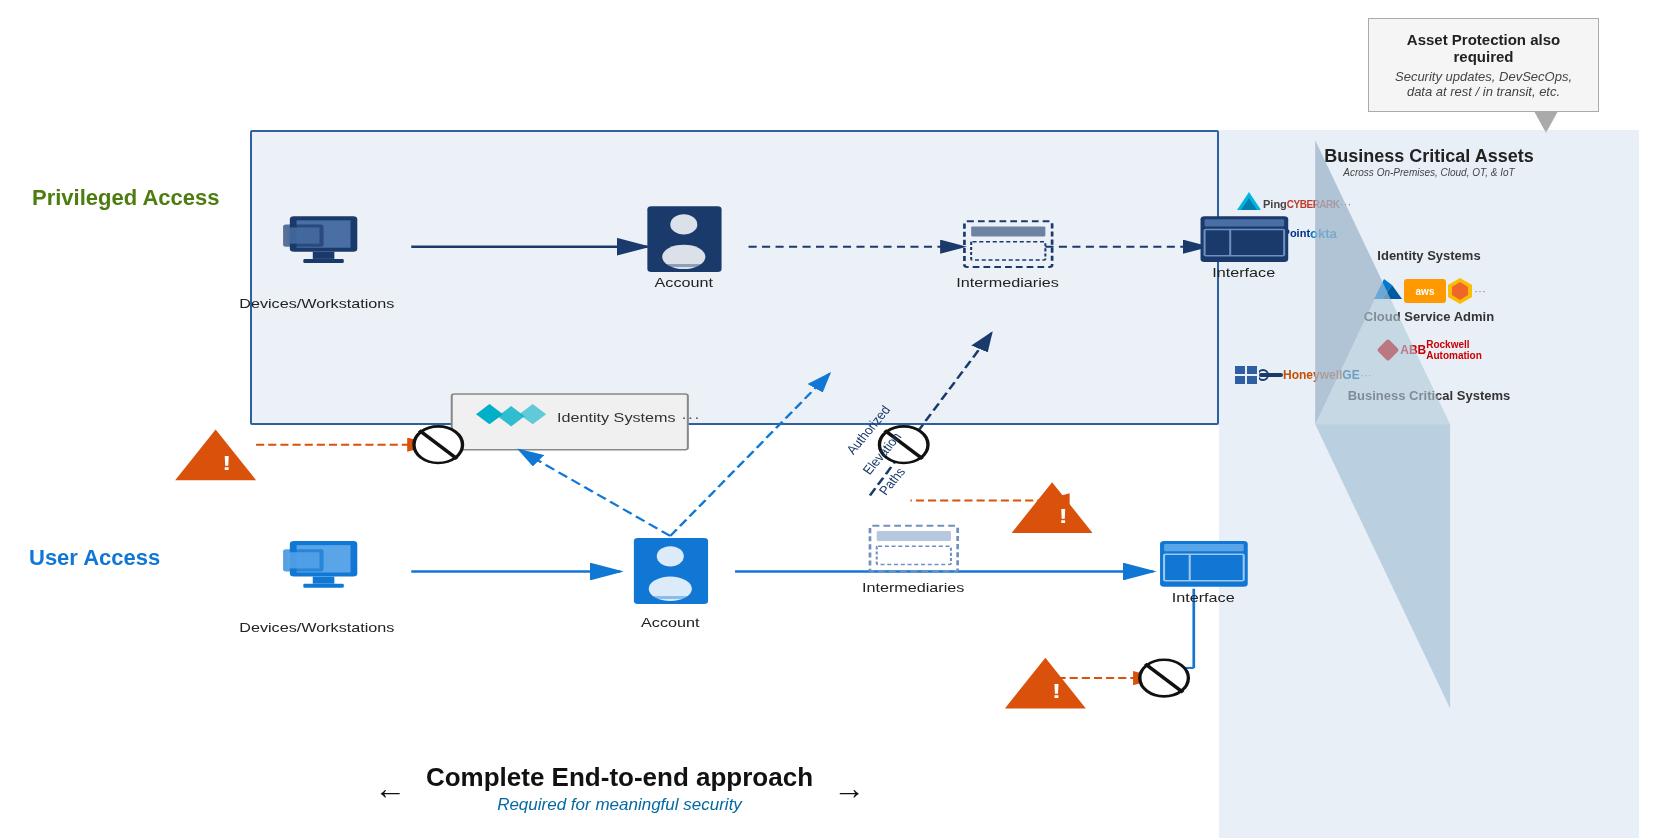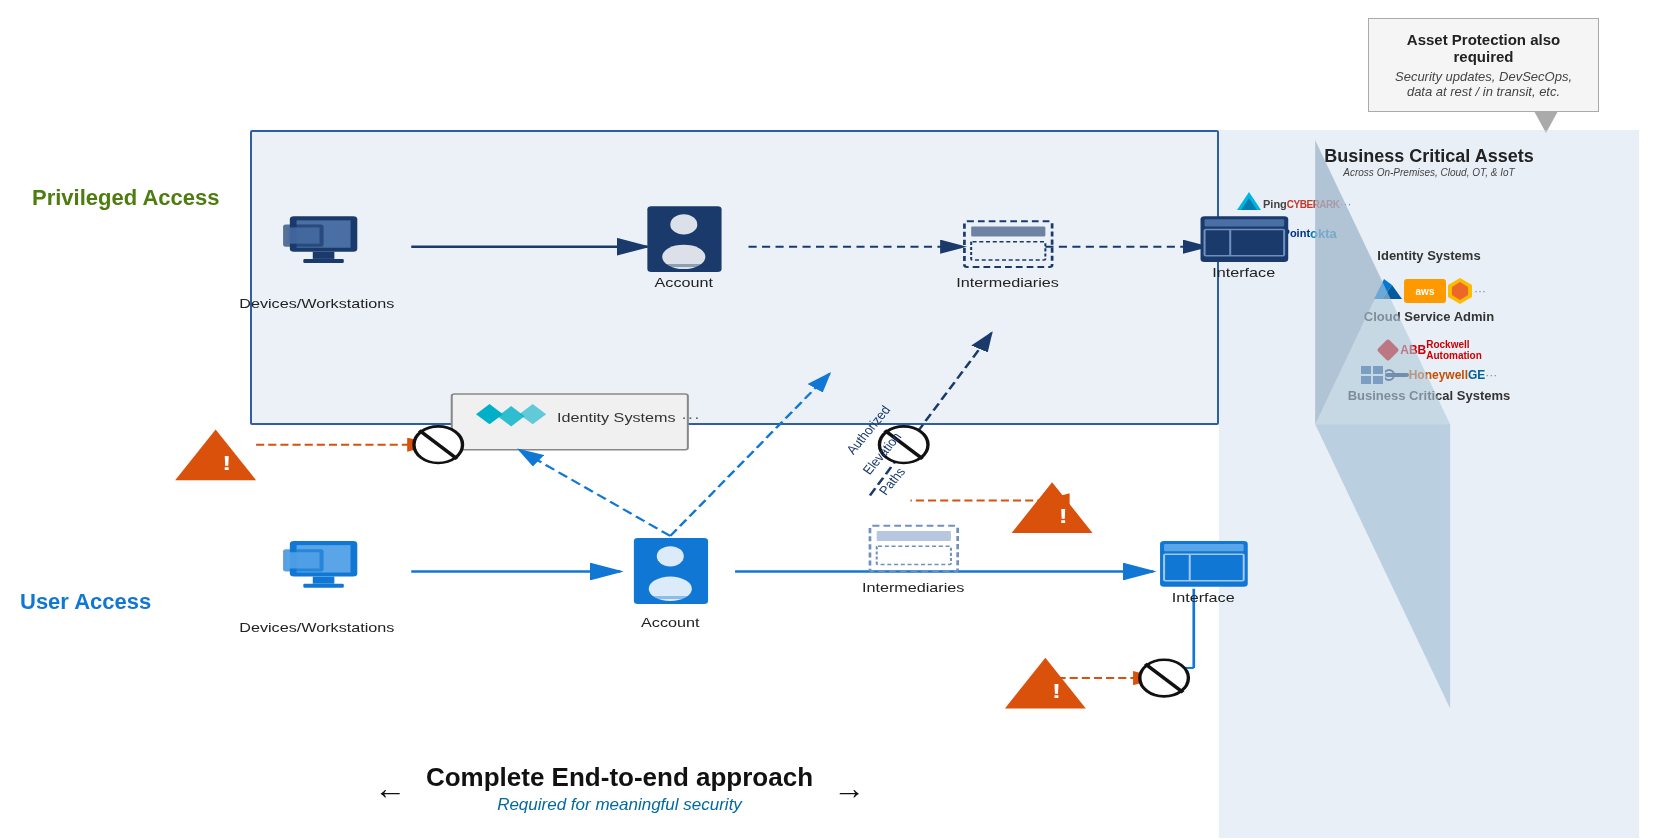--- a/index.html
+++ b/index.html
@@ -71,26 +71,25 @@
       top: 55px;
       left: 12px;
       font-size: 22px;
       font-weight: 700;
       color: #4d7c0f;
       width: 225px;
     }
     .user-label {
       position: absolute;
       top: 415px;
-      left: 0px;
+      left: 9px;
       font-size: 22px;
       font-weight: 700;
       color: #1177d4;
       width: 225px;
-      margin-top: 44px;
     }
 
     
     .bca-panel {
       position: absolute;
       top: 0;
       right: 0;
       width: 420px;
       height: 708px;
       background: rgba(200, 215, 235, 0.4);
@@ -218,21 +217,21 @@
 
     <div class="logo-section">
       <div class="logo-row" style="justify-content:center;">
 
         <svg width="24" height="24">
           <rect x="4" y="4" width="16" height="16" rx="2" fill="#cc0000" transform="rotate(45,12,12)"></rect>
         </svg>
         <span style="font-size:12px;font-weight:800;color:#cc0000;">ABB</span>
         <span style="font-size:10px;font-weight:700;color:#cc0000;">Rockwell<br>Automation</span>
       </div>
-      <div class="logo-row" style="justify-content:center;">
+      <div class="logo-row" style="">
 
         <svg width="24" height="18">
           <rect width="10" height="8" x="0" y="0" fill="#2e5fa3"></rect>
           <rect width="10" height="8" x="12" y="0" fill="#2e5fa3"></rect>
           <rect width="10" height="8" x="0" y="10" fill="#2e5fa3"></rect>
           <rect width="10" height="8" x="12" y="10" fill="#2e5fa3"></rect>
         </svg>
 
         <svg width="24" height="18">
           <rect width="24" height="4" y="7" rx="2" fill="#1a3a6b"></rect>

